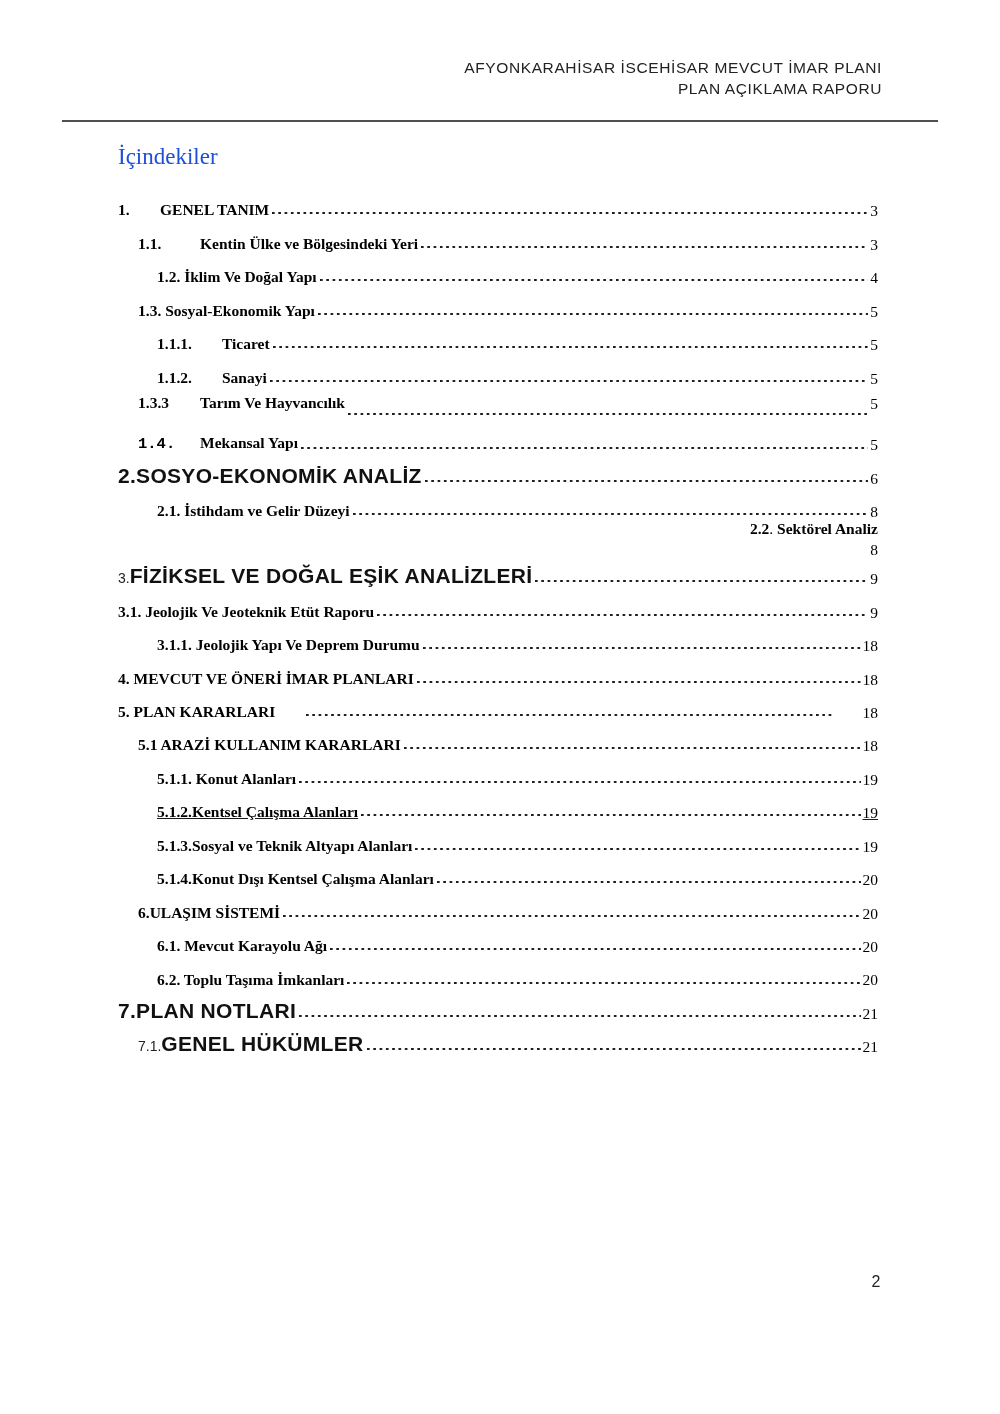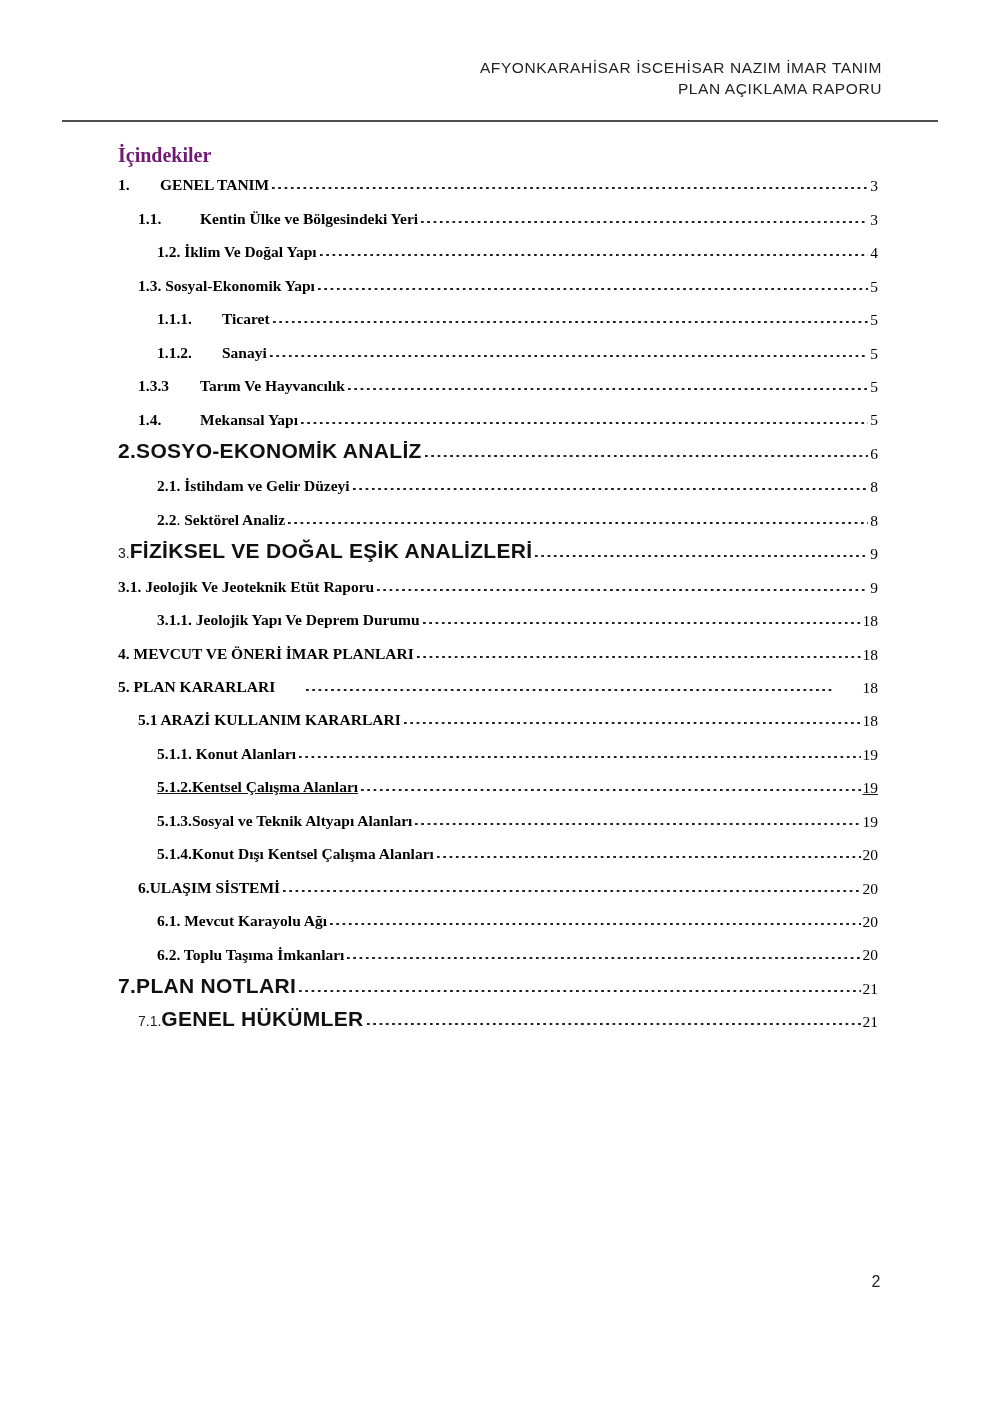--- a/index.html
+++ b/index.html
@@ -28,28 +28,28 @@
     position: absolute;
     top: 120px; left: 62px;
     width: 876px; height: 2px;
     background: #4f4f4f;
   }
 
   .doc-title {
     position: absolute;
     top: 144px; left: 118px;
     font-family: "Liberation Serif", serif;
-    font-size: 20px;
-    font-weight: 700;
-    color: #701a75;
+    font-size: 23px;
+    font-weight: 400;
+    color: #1d4ed8;
   }
 
   .toc {
     position: absolute;
-    top: 161px; left: 118px;
+    top: 186px; left: 118px;
     width: 760px;
   }
 
   .toc-row {
     height: 33.45px;
     display: flex;
     align-items: flex-end;
     white-space: nowrap;
   }
 
@@ -85,21 +85,21 @@
     text-align: center;
     font-family: "Liberation Sans", sans-serif;
     font-size: 16px;
     color: #222;
   }
 </style>
 </head>
 <body>
 
 <div class="header">
-  <div>AFYONKARAHİSAR İSCEHİSAR NAZIM İMAR TANIM</div>
+  <div>AFYONKARAHİSAR İSCEHİSAR MEVCUT İMAR PLANI</div>
   <div>PLAN AÇIKLAMA RAPORU</div>
 </div>
 
 <div class="rule"></div>
 
 <div class="doc-title">İçindekiler</div>
 
 <div class="toc" id="toc">
   <div class="toc-row" style="padding-left: 0px;">
     <span class="label"><span class="part sb fixed" style="width: 42px;">1.</span><span class="part sb">GENEL TANIM</span></span>
@@ -130,45 +130,45 @@
     <span class="leader"></span>
     <span class="pagenum">5</span>
   </div>
 
   <div class="toc-row" style="padding-left: 39px;">
     <span class="label"><span class="part sb fixed" style="width: 65px;">1.1.2.</span><span class="part sb">Sanayi</span></span>
     <span class="leader"></span>
     <span class="pagenum">5</span>
   </div>
 
-  <div class="toc-row" style="padding-left: 20px;">
+  <div class="toc-row" style="padding-left: 20px; align-items: center;">
     <span class="label"><span class="part sb fixed" style="width: 62px;">1.3.3</span><span class="part sb">Tarım Ve Hayvancılık</span></span>
     <span class="leader"></span>
     <span class="pagenum">5</span>
   </div>
 
   <div class="toc-row" style="padding-left: 20px;">
-    <span class="label"><span class="part sb fixed" style="width: 62px;">1.4.</span><span class="part sb">Mekansal Yapı</span></span>
+    <span class="label"><span class="part sb fixed" style="width: 62px; font-family: Liberation Mono, monospace;">1.4.</span><span class="part sb">Mekansal Yapı</span></span>
     <span class="leader"></span>
     <span class="pagenum">5</span>
   </div>
 
   <div class="toc-row" style="padding-left: 0px;">
     <span class="label"><span class="part nb">2.SOSYO-EKONOMİK ANALİZ</span></span>
     <span class="leader"></span>
     <span class="pagenum">6</span>
   </div>
 
   <div class="toc-row" style="padding-left: 39px;">
     <span class="label"><span class="part sb">2.1. İstihdam ve Gelir Düzeyi</span></span>
     <span class="leader"></span>
     <span class="pagenum">8</span>
   </div>
 
-  <div class="toc-row" style="padding-left: 39px;">
+  <div class="toc-row" style="padding-left: 39px; flex-direction: column;">
     <span class="label"><span class="part sb">2.2</span><span class="part sr">. </span><span class="part sb">Sektörel Analiz</span></span>
     <span class="leader"></span>
     <span class="pagenum">8</span>
   </div>
 
   <div class="toc-row" style="padding-left: 0px;">
     <span class="label"><span class="part nr">3.</span><span class="part nb">FİZİKSEL VE DOĞAL EŞİK ANALİZLERİ</span></span>
     <span class="leader"></span>
     <span class="pagenum">9</span>
   </div>

